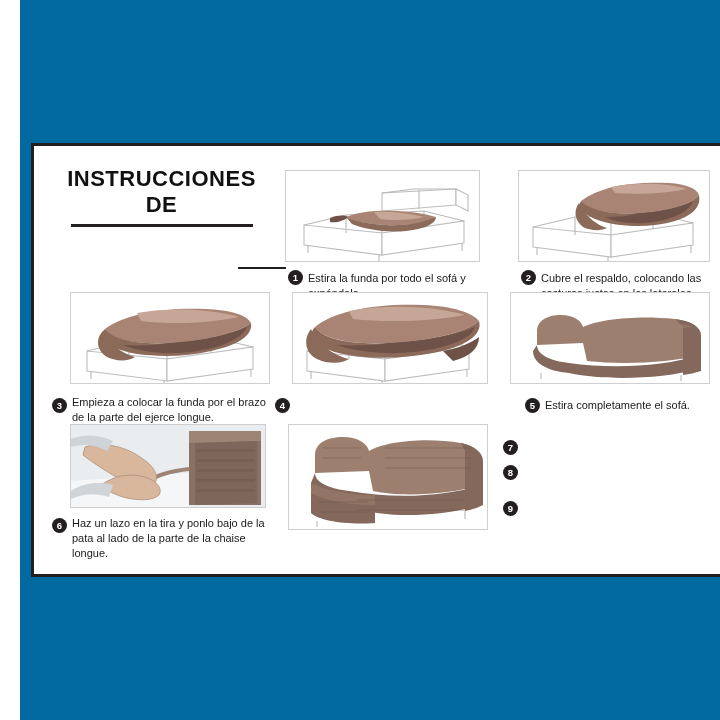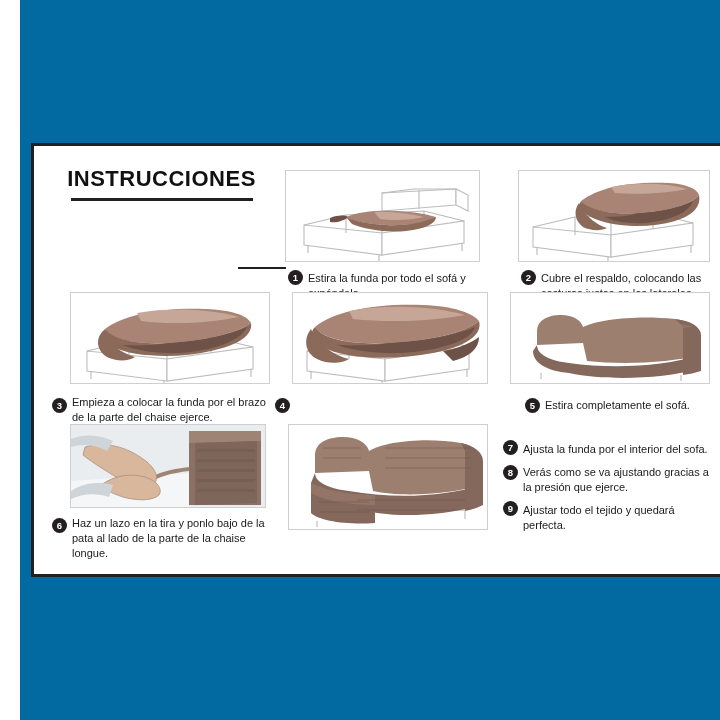--- a/index.html
+++ b/index.html
@@ -110,20 +110,21 @@
 </head>
 <body>
 
 <div id="sheet">
 
   <div id="card">
     <div id="card-inner">
 
       <div class="title-block">
         <div class="title-line">INSTRUCCIONES</div>
+        <div class="title-line">DE</div>
         <div class="title-rule"></div>
       </div>
 
       <div class="leader" style="left:198px; top:115px; width:48px; height:2px;"></div>
 
       <div class="panel" style="left:245px; top:18px; width:195px; height:92px;">
         <svg width="195" height="92" viewBox="0 0 195 92">
 
           <path class="so-face" d="M18 54 L18 74 L96 84 L96 62 Z"></path>
           <path class="so-face" d="M96 62 L96 84 L178 72 L178 50 Z"></path>
@@ -176,21 +177,21 @@
           <path class="so-line" d="M20 78 L20 86 M93 88 L93 92 M180 76 L180 84"></path>
 
           <path class="cover-m" d="M34 36 C52 22 92 14 134 16 C160 17 176 22 180 30 C166 40 134 48 98 50 C62 52 40 46 34 36 Z"></path>
           <path class="cover-d" d="M34 36 C42 46 64 52 98 50 C134 48 166 40 180 30 C182 42 168 52 140 58 C106 66 62 64 42 54 C30 48 28 41 34 36 Z"></path>
           <path class="cover-l" d="M66 20 C100 14 140 16 168 24 C140 30 100 32 70 28 Z"></path>
           <path class="cover-t" d="M98 50 C130 48 158 42 176 34 C170 48 142 58 108 60 C84 61 64 57 52 52 C70 53 86 52 98 50 Z"></path>
           <path class="cover-d" d="M32 38 C24 46 26 58 36 64 C46 69 58 68 64 64 C50 60 38 50 34 42 Z"></path>
         </svg>
       </div>
       <div class="badge" style="left:12px; top:246px;">3</div>
-      <div class="caption" style="left:32px; top:243px; width:196px;">Empieza a colocar la funda por el brazo de la parte del chaise ejerce.</div>
+      <div class="caption" style="left:32px; top:243px; width:196px;">Empieza a colocar la funda por el brazo de la parte del ejerce longue.</div>
 
       <div class="panel" style="left:252px; top:140px; width:196px; height:92px;">
         <svg width="196" height="92" viewBox="0 0 196 92">
           <path class="so-face" d="M14 58 L14 78 L92 88 L92 66 Z"></path>
           <path class="so-face" d="M92 66 L92 88 L176 76 L176 54 Z"></path>
           <path class="so-line" d="M14 58 L56 48 L136 44 L176 54"></path>
           <path class="so-line" d="M56 48 L56 66 M92 44 L92 66 M136 44 L136 60"></path>
           <path class="so-line" d="M18 78 L18 86 M89 88 L89 92 M174 76 L174 84"></path>
 
           <path class="cover-m" d="M22 34 C40 18 84 10 130 12 C160 13 180 20 186 28 C172 40 136 48 96 50 C56 52 28 45 22 34 Z"></path>
@@ -271,24 +272,21 @@
             <rect x="68" y="74" width="108" height="2"></rect>
             <rect x="68" y="84" width="108" height="2"></rect>
             <rect x="30" y="76" width="50" height="2"></rect>
             <rect x="30" y="86" width="50" height="2"></rect>
           </g>
           <path class="so-line" d="M28 96 L28 102 M176 86 L176 94"></path>
         </svg>
       </div>
 
       <div class="badge" style="left:463px; top:288px;">7</div>
-      <div class="caption" style="left:483px; top:290px; width:195px;">Ajusta la funda por el interior del sofa.</div>
 
       <div class="badge" style="left:463px; top:313px;">8</div>
-      <div class="caption" style="left:483px; top:313px; width:195px;">Verás como se va ajustando gracias a la presión que ejerce.</div>
 
       <div class="badge" style="left:463px; top:349px;">9</div>
-      <div class="caption" style="left:483px; top:351px; width:195px;">Ajustar todo el tejido y quedará perfecta.</div>
 
     </div>
   </div>
 
 </div>
 
 </body></html>

